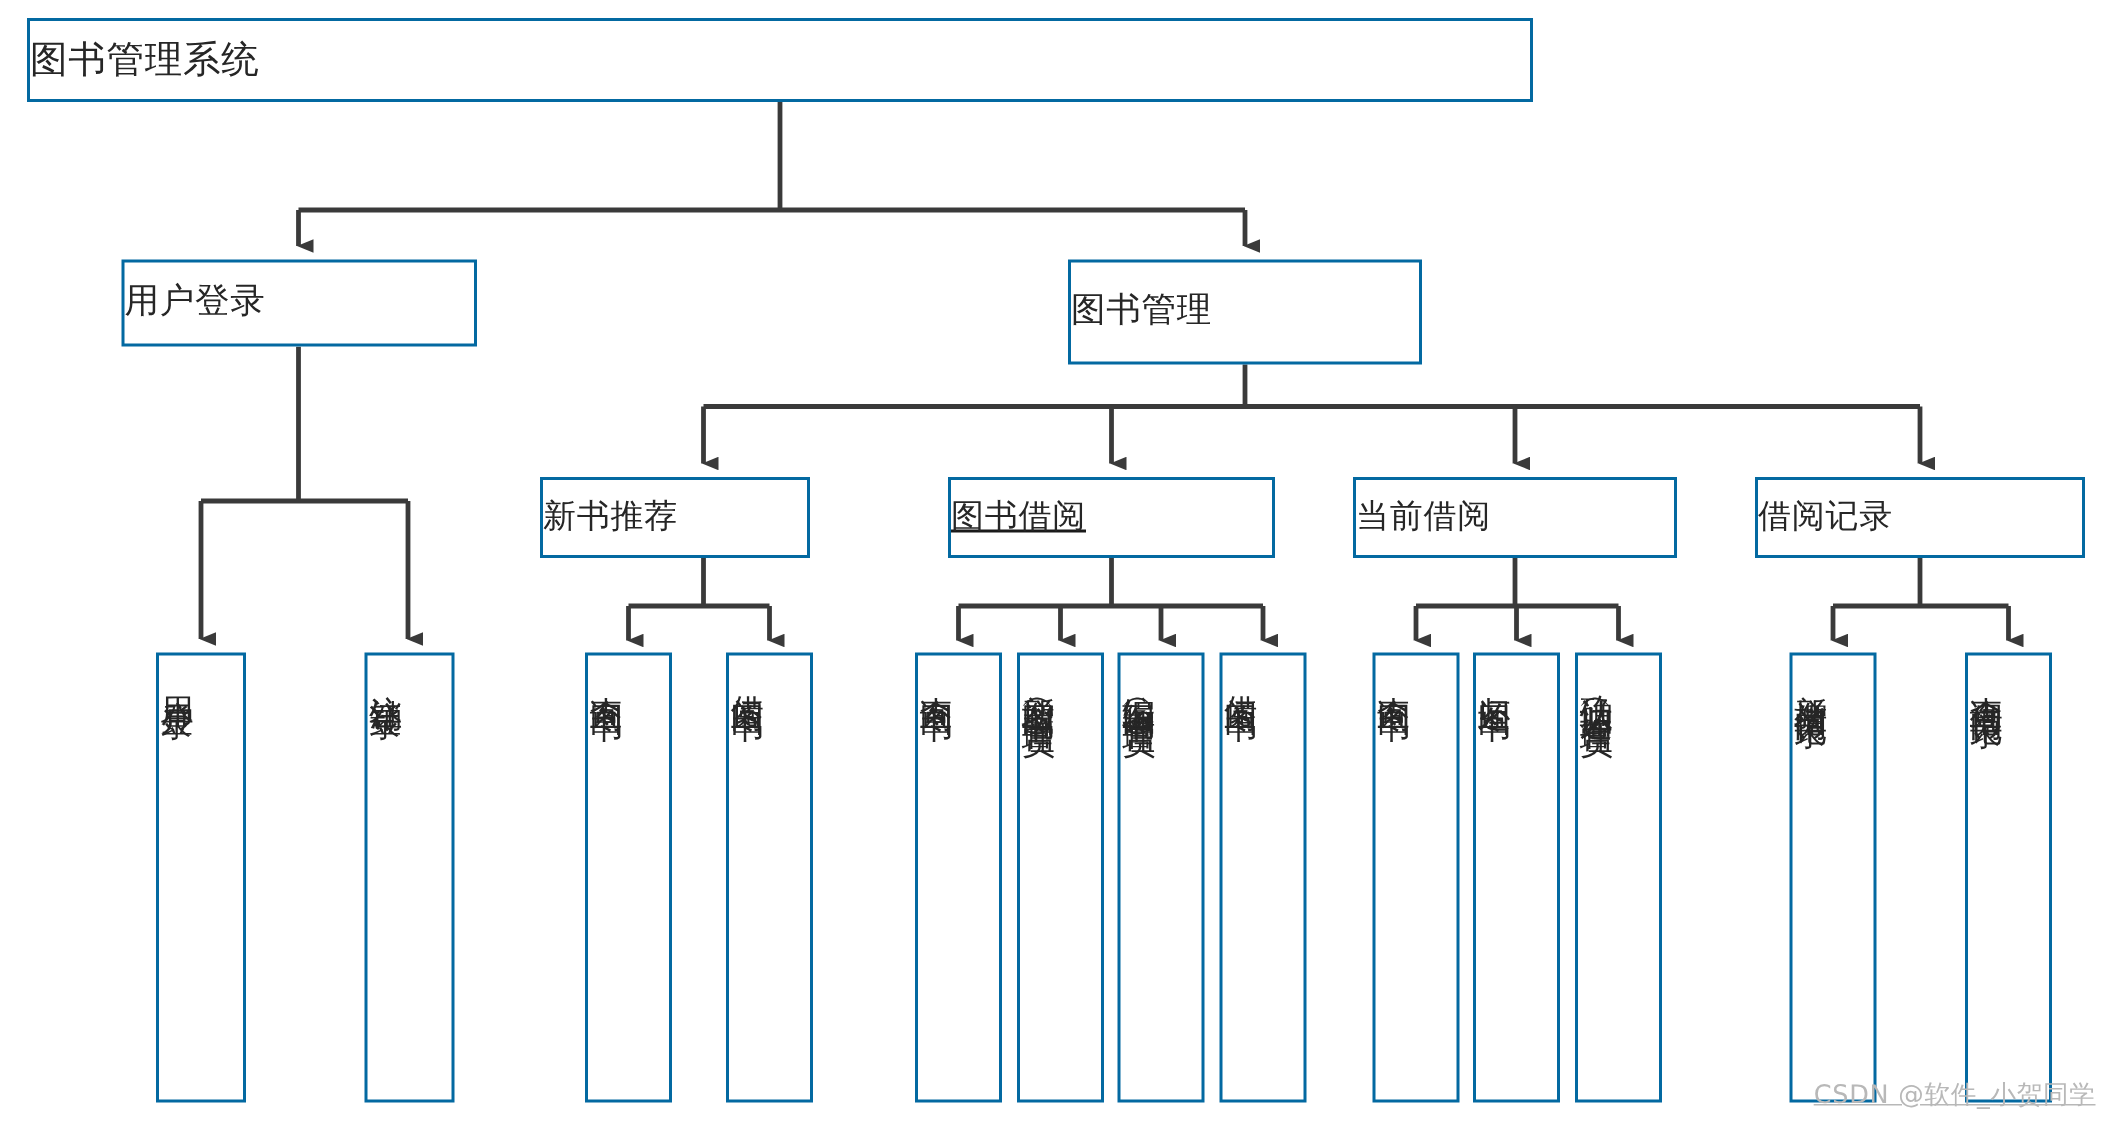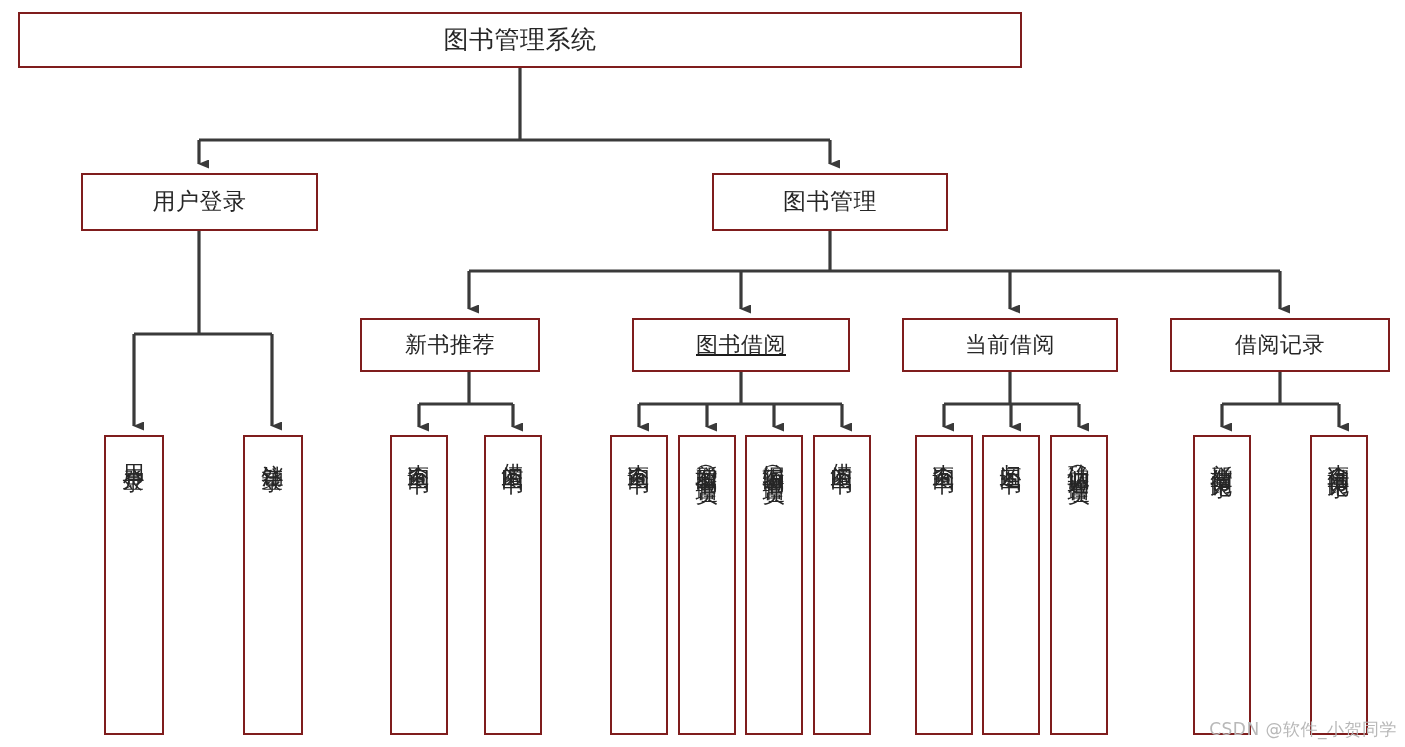--- a/index.html
+++ b/index.html
@@ -26,24 +26,24 @@
     left: 0;
     top: 0;
     width: 1405px;
     height: 747px;
     pointer-events: none;
   }
   .node {
     position: absolute;
     box-sizing: border-box;
     background: #ffffff;
-    border: 2px solid #7f1d1d;
+    border: 2px solid #0369a1;
     display: flex;
     align-items: center;
-    justify-content: center;
+    justify-content: flex-start;
     text-align: center;
   }
   .node-label {
     color: #262626;
     line-height: 1.18;
     letter-spacing: 0.5px;
   }
   .node.root .node-label { font-size: 25px; }
   .node.level2 .node-label { font-size: 23px; }
   .node.level3 .node-label { font-size: 22px; }
@@ -60,20 +60,21 @@
     white-space: nowrap;
   }
   #watermark {
     position: absolute;
     right: 8px;
     bottom: 6px;
     font-size: 17px;
     color: #b8b8b8;
     letter-spacing: 0.5px;
     user-select: none;
+    text-decoration: underline;
   }
 </style>
 </head>
 <body>
 
 <div id="diagram-root">
 
   <svg id="edge-layer" viewBox="0 0 1405 747" xmlns="http://www.w3.org/2000/svg">
     <defs>
       <marker id="arrowhead" markerWidth="9" markerHeight="11" refX="4.5" refY="10" orient="auto" markerUnits="userSpaceOnUse">
@@ -125,21 +126,21 @@
     </g>
   </svg>
 
   <div class="node root" style="left:18px; top:12px; width:1004px; height:56px;">
     <span class="node-label">图书管理系统</span>
   </div>
 
   <div class="node level2" style="left:81px; top:173px; width:237px; height:58px;">
     <span class="node-label">用户登录</span>
   </div>
-  <div class="node level2" style="left:712px; top:173px; width:236px; height:58px;">
+  <div class="node level2" style="left:712px; top:173px; width:236px; height:70px;">
     <span class="node-label">图书管理</span>
   </div>
 
   <div class="node level3" style="left:360px; top:318px; width:180px; height:54px;">
     <span class="node-label">新书推荐</span>
   </div>
   <div class="node level3" style="left:632px; top:318px; width:218px; height:54px;text-decoration:underline;">
     <span class="node-label">图书借阅</span>
   </div>
   <div class="node level3" style="left:1170px; top:318px; width:220px; height:54px;">

